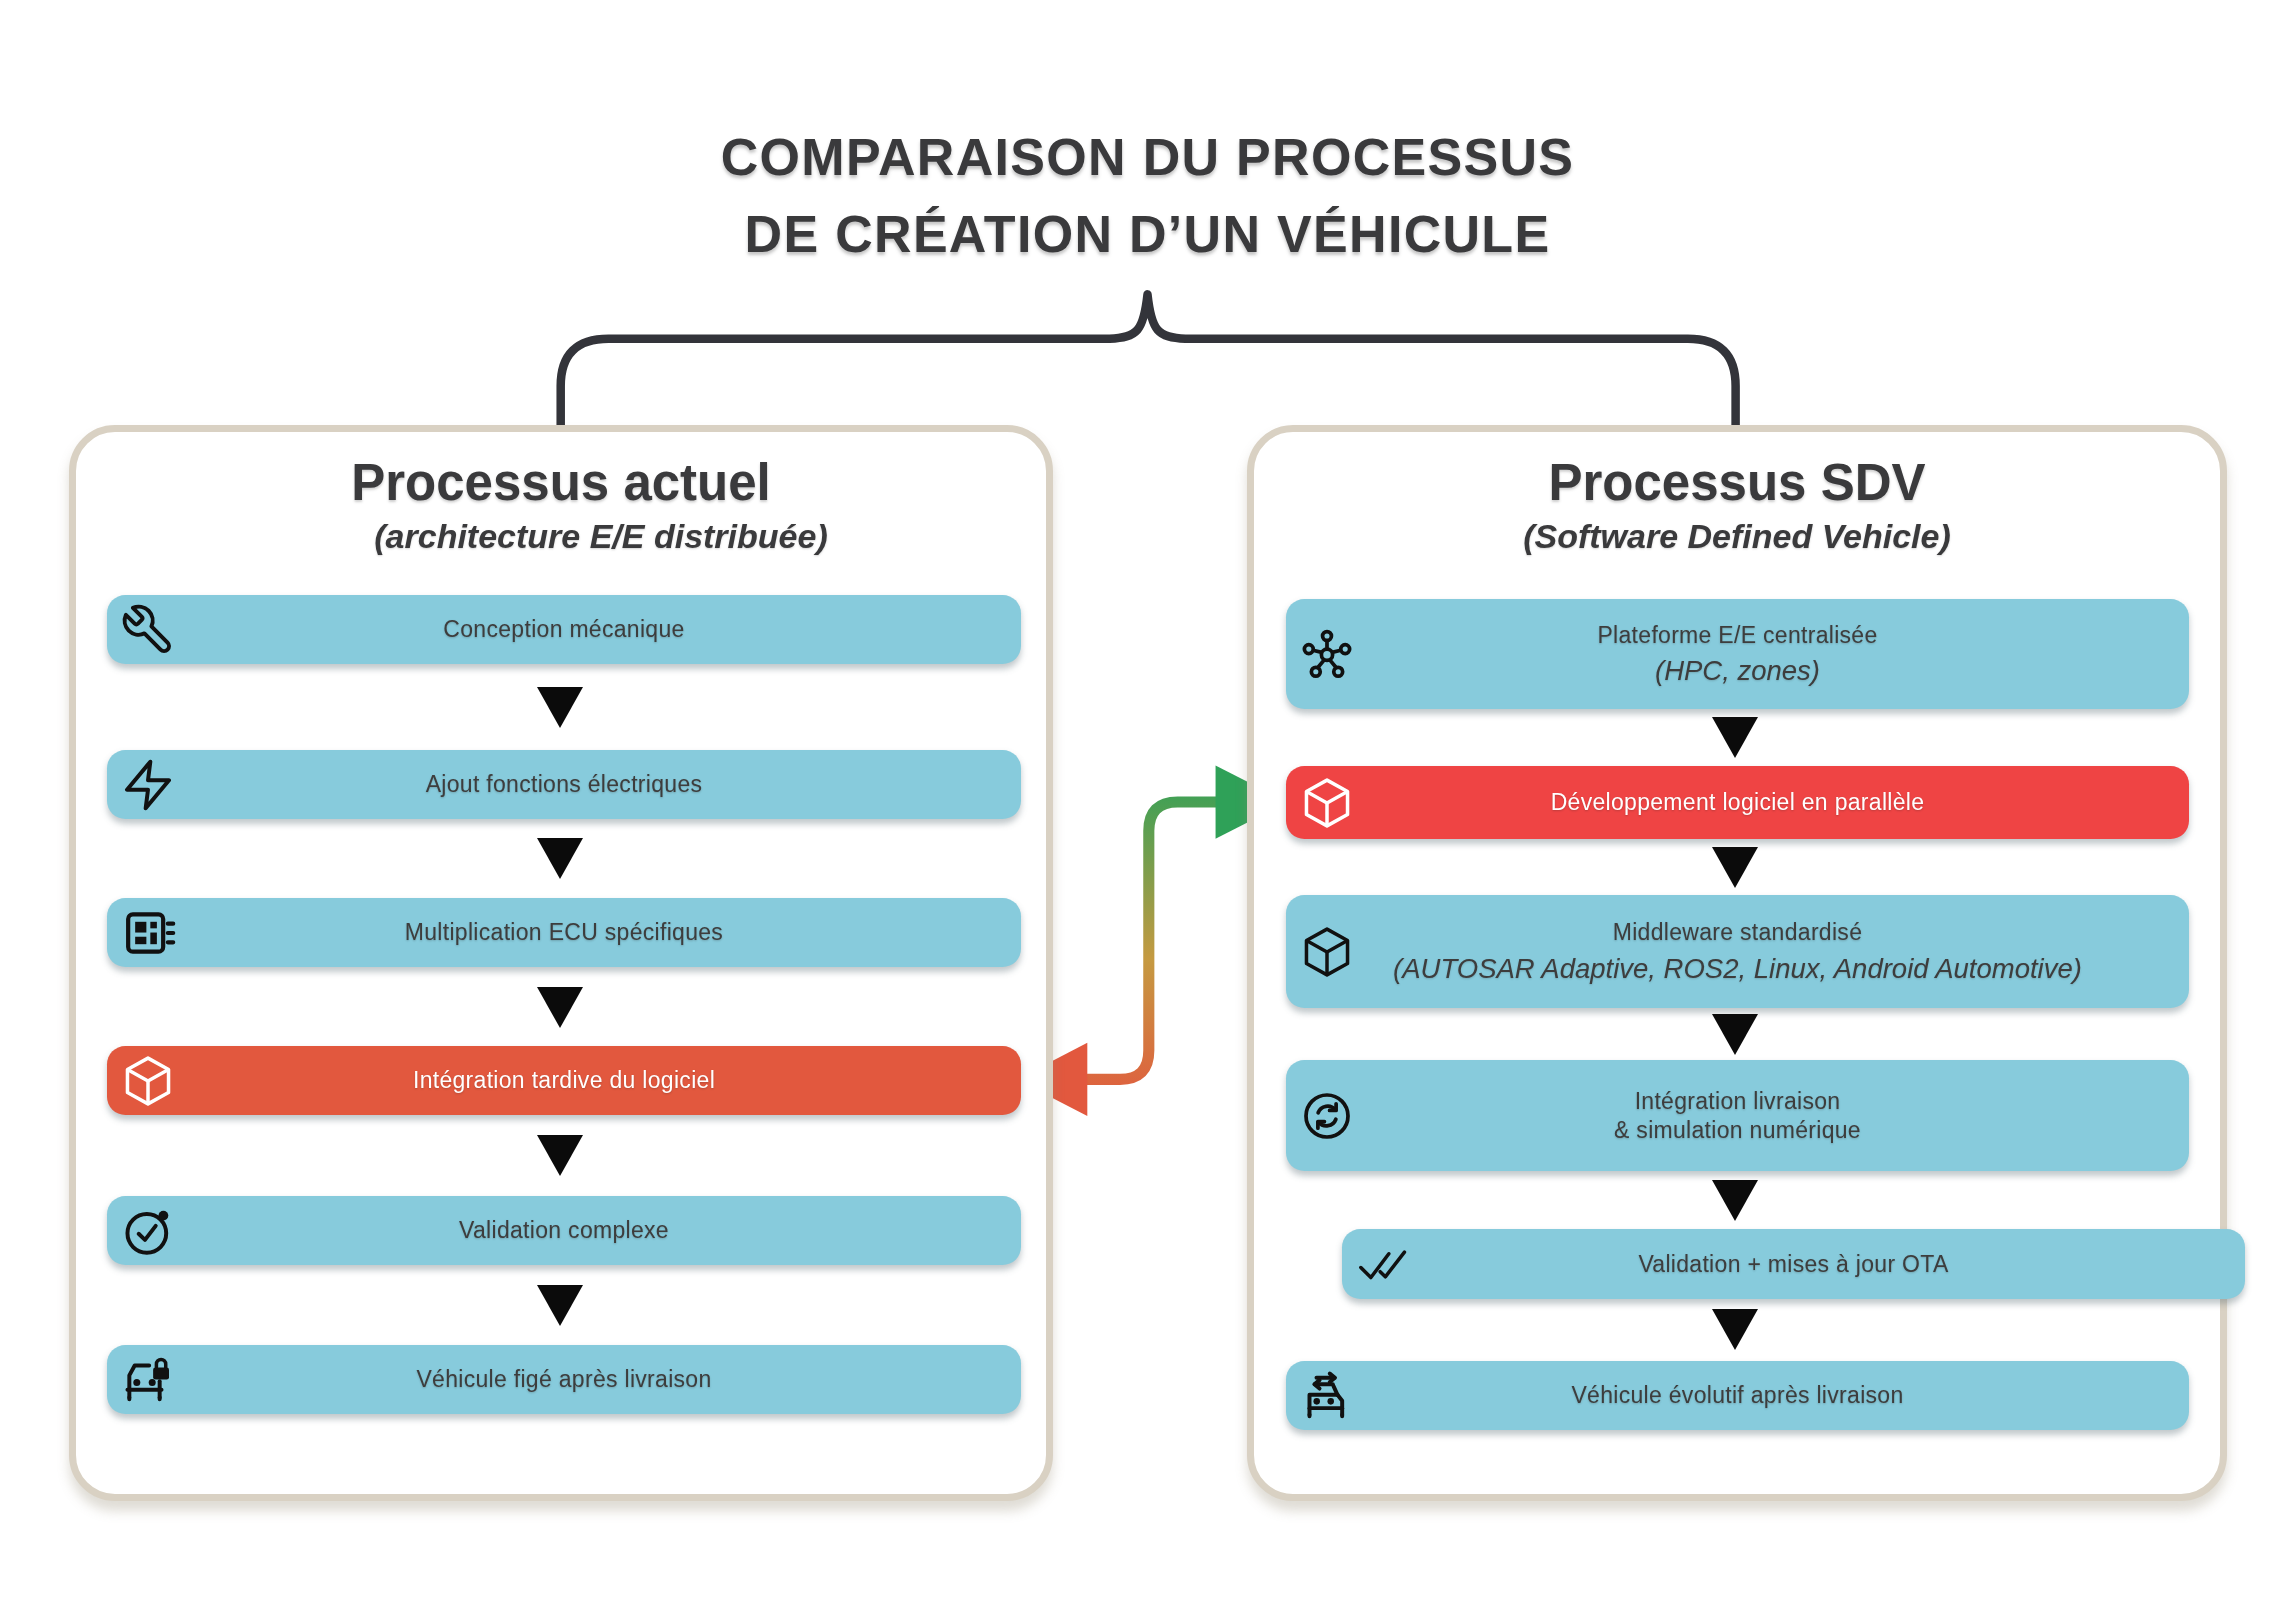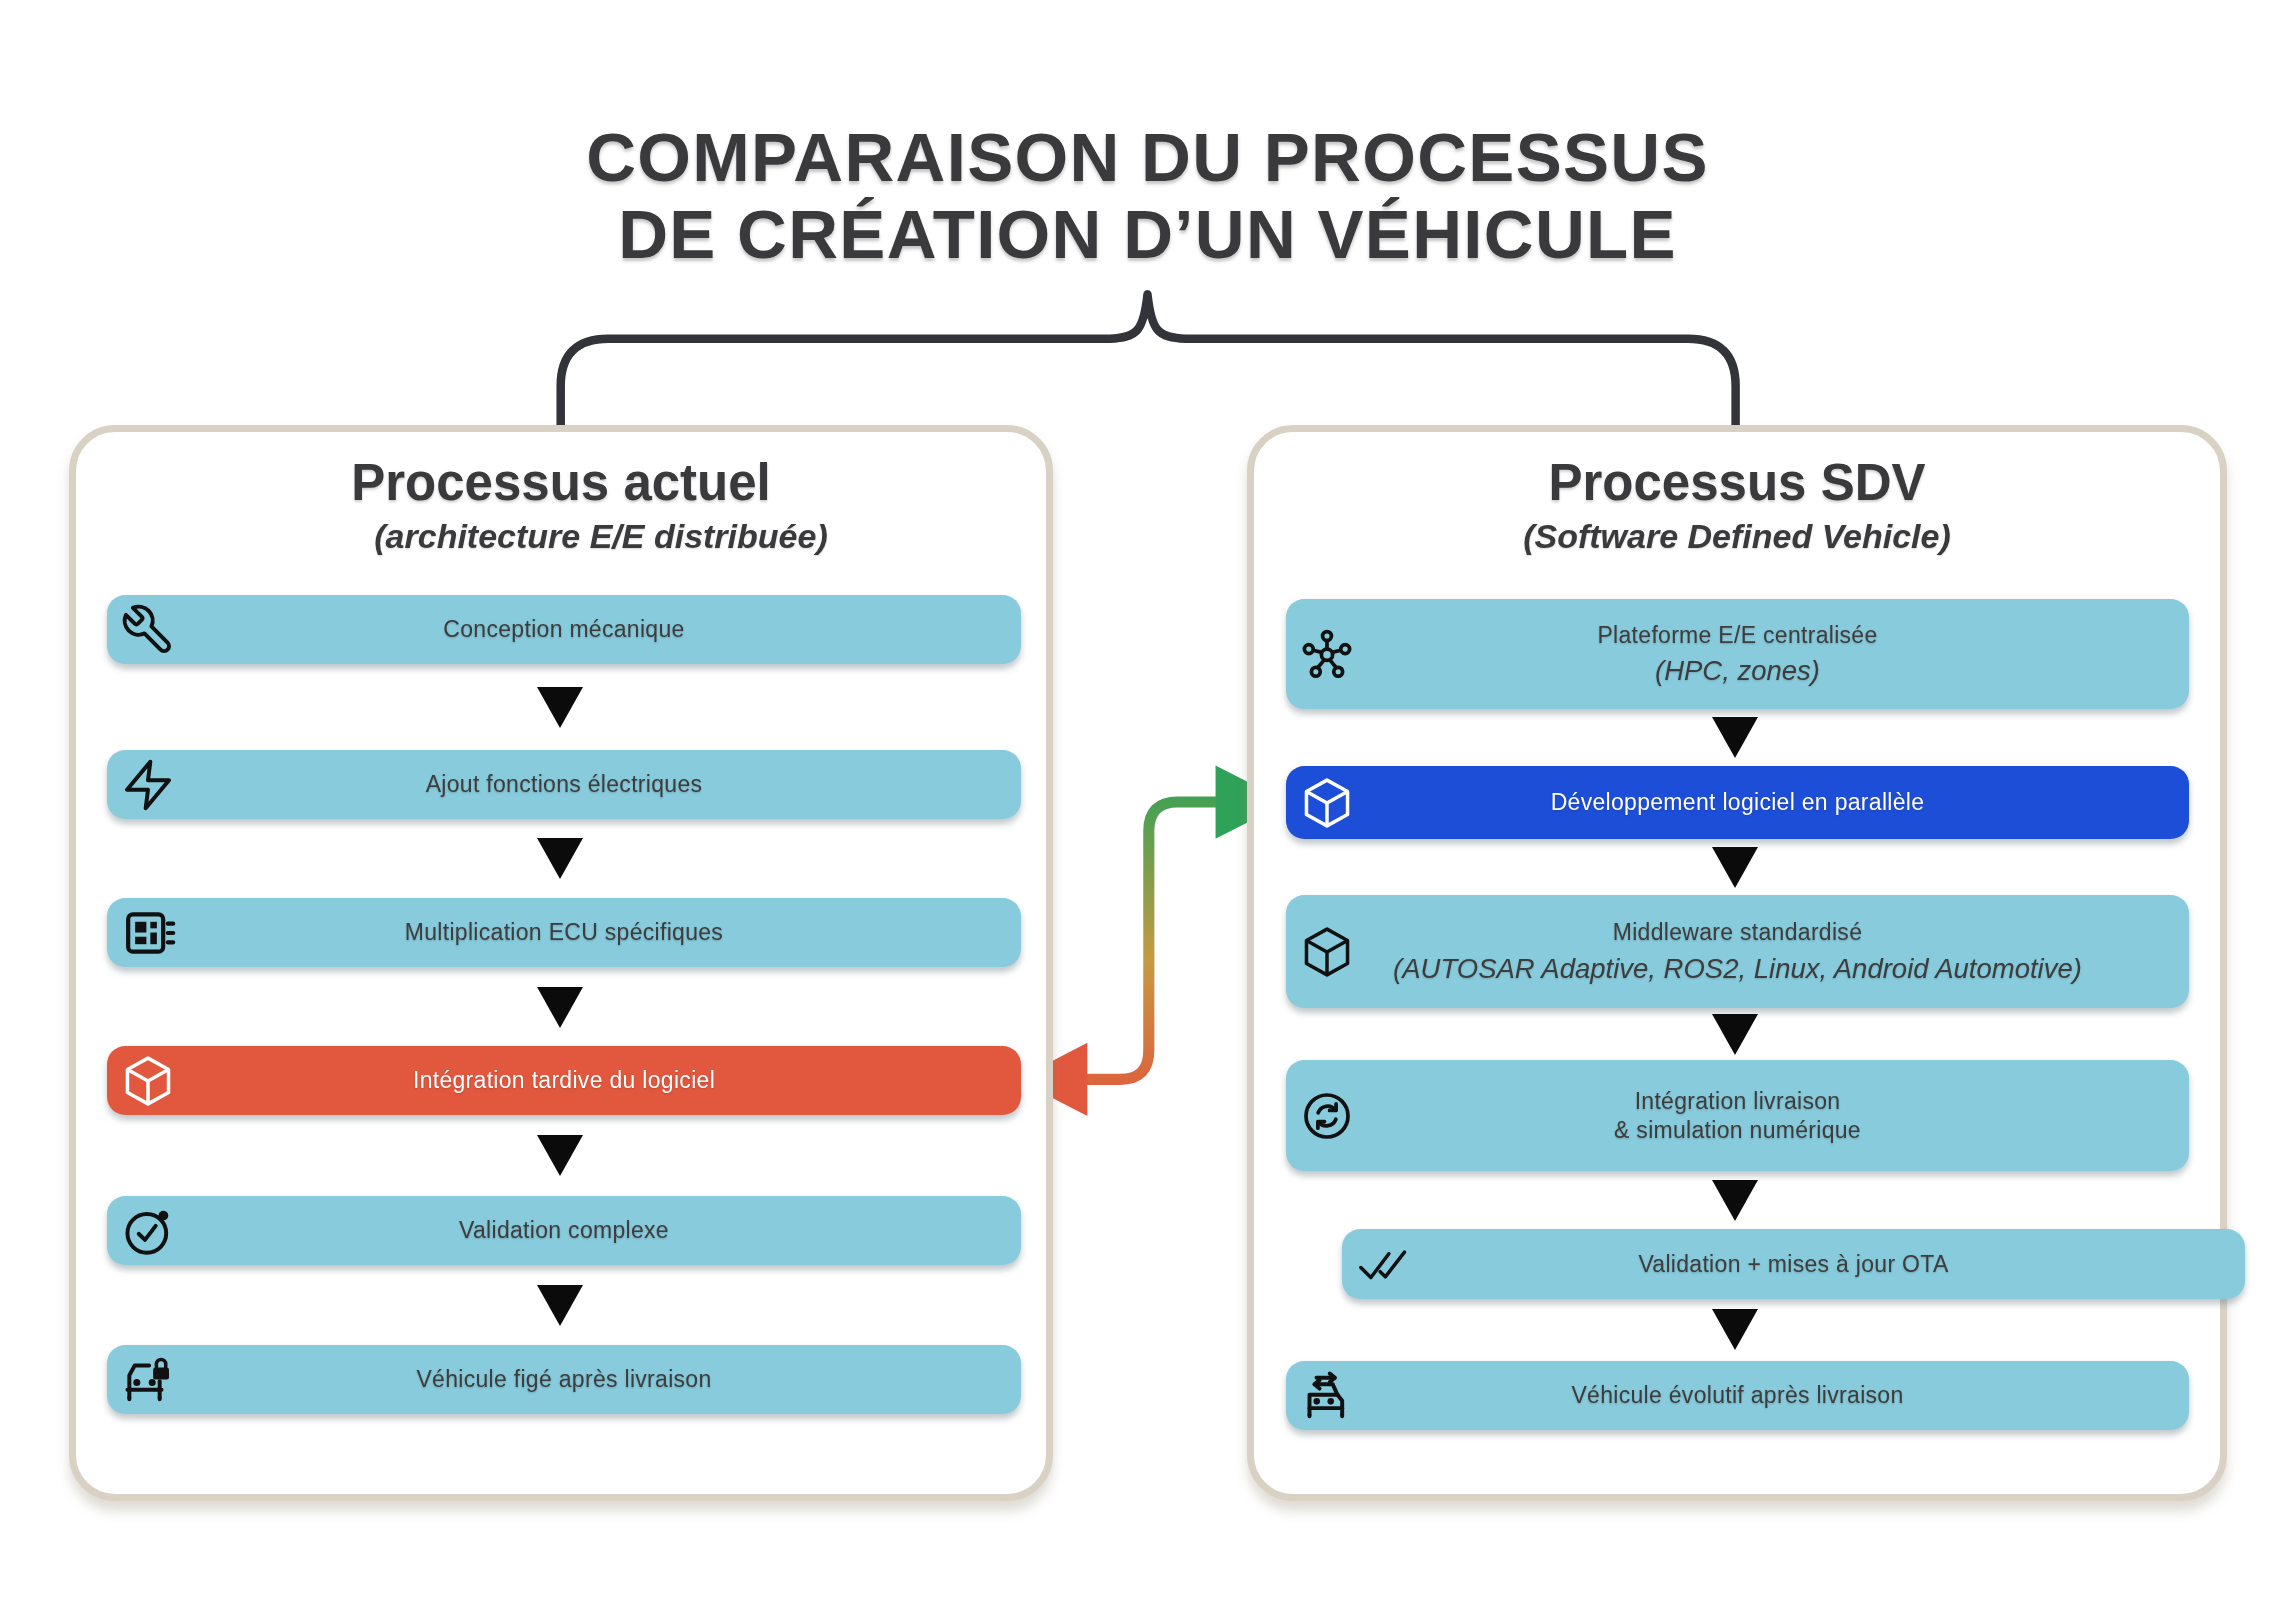--- a/index.html
+++ b/index.html
@@ -1,38 +1,38 @@
 <!DOCTYPE html>
 <html style="font-size:10.5px"><head>
 <meta charset="utf-8">
 <style>
   html,body{margin:0;padding:0;background:#ffffff;}
   .canvas{position:relative;width:2295px;height:1623px;background:#ffffff;overflow:hidden;
           font-family:"Liberation Sans",sans-serif;}
 
   
   .main-title{position:absolute;left:0;top:119px;width:100%;text-align:center;
-              font-weight:900;font-size:69px;line-height:77px;letter-spacing:1.3px;
+              font-weight:900;font-size:52px;line-height:77px;letter-spacing:1.3px;
               color:#3a3a3c;text-shadow:0 2.6px 3.3px rgba(90,90,90,.35);}
 
   
   .panel{position:absolute;top:425px;height:1076px;background:#ffffff;
          border:7.2px solid #d9d1c3;border-radius:46px;box-sizing:border-box;
          box-shadow:0 9.2px 11.8px rgba(150,140,115,.30);}
   .panel-heading{position:absolute;top:453px;text-align:center;font-weight:800;
                  font-size:51px;color:#3a3a3c;text-shadow:0 2px 2.6px rgba(80,80,80,.28);}
   .panel-sub{position:absolute;top:517px;text-align:center;font-weight:700;font-style:italic;
              font-size:34px;color:#3a3a3c;text-shadow:0 1.3px 2px rgba(80,80,80,.25);}
 
   
   .box{position:absolute;border-radius:18.3px;background:#87cbdc;
        box-shadow:0 4.6px 5.9px rgba(80,100,108,.35);
        display:flex;flex-direction:column;align-items:center;justify-content:center;}
   .box.red{background:#e2583e;}
-  .box.green{background:#1d4ed8;}
+  .box.green{background:#ef4444;}
   .label{font-weight:500;font-size:23px;line-height:1.22;color:#3d3d3d;letter-spacing:0.3px;
          text-shadow:0 1.3px 2px rgba(40,40,40,.25);white-space:nowrap;}
   .box.red .label,.box.green .label{color:#ffffff;}
   .sublabel{font-style:italic;font-weight:400;font-size:27.5px;color:#3d3d3d;margin-top:6.5px;
             text-shadow:0 1.3px 2px rgba(40,40,40,.2);white-space:nowrap;}
   .icon{position:absolute;left:13px;top:50%;transform:translateY(-50%);
         width:56px;height:56px;}
   .icon svg{width:100%;height:100%;}
 
   

